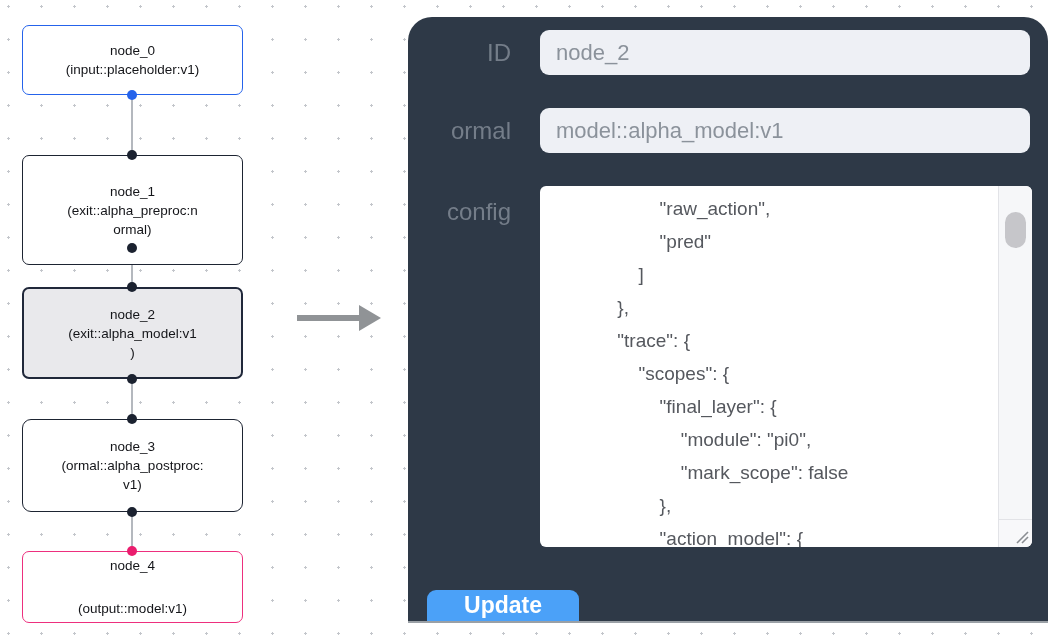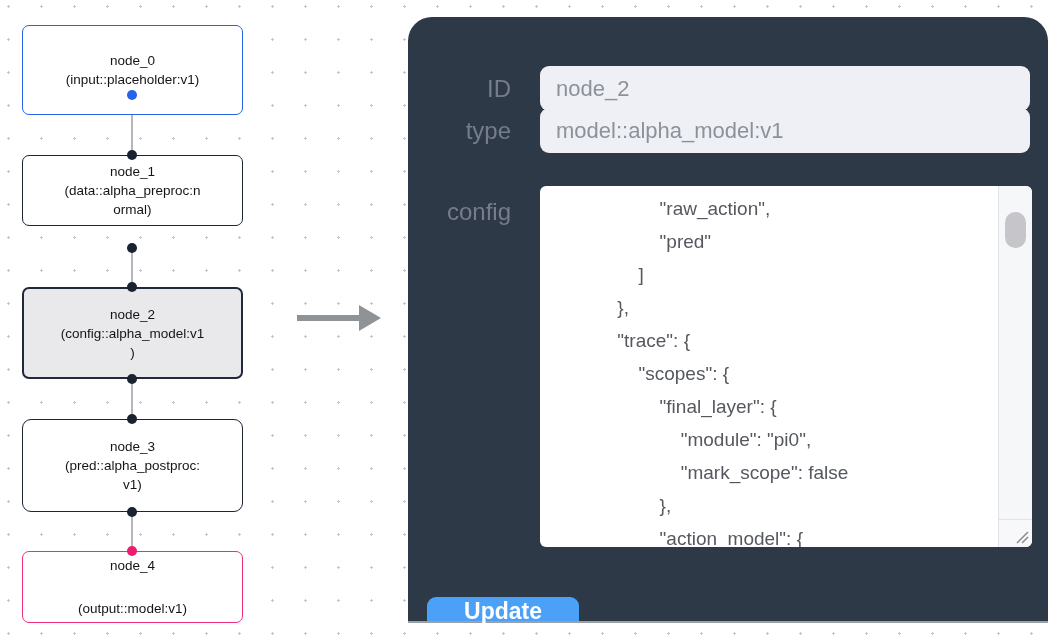--- a/index.html
+++ b/index.html
@@ -13,22 +13,22 @@
   }
   
   .flow{position:absolute;left:0;top:0;width:408px;height:643px;}
   .node{
     position:absolute;left:22px;width:221px;box-sizing:border-box;
     background:#ffffff;border:1.5px solid #1d2432;border-radius:7px;
     display:flex;flex-direction:column;justify-content:center;align-items:center;
     text-align:center;padding:4px 8px;z-index:2;
   }
   .node .nl{font-size:13.5px;line-height:19px;color:#141519;width:100%;word-break:break-all;}
-  .n0{top:25px;height:90px;border-color:#2563eb;}
-  .n1{top:155px;height:71px;}
+  .n0{top:25px;height:70px;border-color:#2563eb;}
+  .n1{top:155px;height:110px;}
   .n2{top:287px;height:92px;border-width:2px;border-color:#20283a;background:#e9e9ec;}
   .n3{top:419px;height:93px;border-radius:9px;}
   .n4{top:551px;height:72px;border-color:#ed2f7e;gap:24px;}
   .edge{position:absolute;left:131px;width:2px;background:#b4b8be;z-index:1;}
   .e0{top:95px;height:60px;}
   .e1{top:248px;height:39px;}
   .e2{top:379px;height:40px;}
   .e3{top:512px;height:39px;}
   .port{position:absolute;left:127px;width:10px;height:10px;border-radius:50%;background:#1b2230;z-index:3;}
   .pd0{top:90px;background:#2563eb;}
@@ -41,40 +41,40 @@
   .arrow{position:relative;height:28px;margin-top:4px;}
   .arrow-body{position:absolute;left:1px;top:11px;width:64px;height:6px;background:#909396;}
   .arrow-head{position:absolute;left:63px;top:1px;width:0;height:0;
     border-top:13px solid transparent;border-bottom:13px solid transparent;border-left:22px solid #909396;}
   
   .panel{
     position:absolute;left:408px;top:17px;width:640px;height:604px;
     background:#2e3947;border-radius:24px 24px 0 0;border-bottom:2px solid #9aa0a6;z-index:5;
   }
   .field-row{position:absolute;left:0;width:622px;height:45px;display:flex;}
-  .row-id{top:13px;margin-top:36px;} .row-type{top:91px;}
+  .row-id{top:13px;} .row-type{top:91px;}
   .flabel{width:103px;padding-right:29px;text-align:right;font-size:24px;color:#747d89;line-height:45px;flex:none;}
   .finput{
     flex:none;width:490px;height:45px;box-sizing:border-box;border:none;outline:none;
     border-radius:9px;background:#eef0f5;color:#8b929b;font-size:22px;padding:0 16px;
     font-family:"Liberation Sans", sans-serif;
   }
   .config-label{position:absolute;left:0;top:169px;width:103px;padding-right:12px;text-align:right;
     font-size:24px;color:#747d89;padding-top:12px;box-sizing:content-box;}
   .codebox{position:absolute;left:132px;top:169px;width:492px;height:361px;background:#ffffff;border-radius:6px;overflow:hidden;}
   .codebox pre{
     margin:0;padding:6px 40px 0 14px;white-space:pre;
     font-family:"Liberation Sans", sans-serif;font-size:19px;line-height:33px;color:#55585e;
   }
   .vtrack{position:absolute;right:0;top:0;width:34px;height:333px;background:#f6f7f9;border-left:1px solid #e2e3e7;box-sizing:border-box;}
   .vthumb{position:absolute;right:6px;top:26px;width:21px;height:36px;border-radius:11px;background:#c6c6ca;}
   .corner{position:absolute;right:0;bottom:0;width:34px;height:28px;background:#f8f8fa;border-left:1px solid #e2e3e7;border-top:1px solid #e2e3e7;box-sizing:border-box;}
   .corner svg{position:absolute;right:3px;bottom:3px;}
   .update{
-    position:absolute;left:19px;bottom:0;width:152px;height:24px;border:none;
+    position:absolute;left:19px;bottom:0;width:152px;height:31px;border:none;
     background:#4ba1f8;color:#ffffff;font-size:23px;font-weight:600;
     border-radius:9px 9px 0 0;font-family:"Liberation Sans", sans-serif;cursor:pointer;
   }
 </style>
 </head>
 <body>
 
 <div class="flow">
 
   <div class="edge e0"></div>
@@ -82,33 +82,33 @@
   <div class="edge e2"></div>
   <div class="edge e3"></div>
 
   <div class="node n0">
     <div class="nl">node_0</div>
     <div class="nl">(input::placeholder:v1)</div>
   </div>
 
   <div class="node n1">
     <div class="nl">node_1</div>
-    <div class="nl">(data::alpha_preproc:n</div>
+    <div class="nl">(exit::alpha_preproc:n</div>
     <div class="nl">ormal)</div>
   </div>
 
   <div class="node n2">
     <div class="nl">node_2</div>
-    <div class="nl">(config::alpha_model:v1</div>
+    <div class="nl">(exit::alpha_model:v1</div>
     <div class="nl">)</div>
   </div>
 
   <div class="node n3">
     <div class="nl">node_3</div>
-    <div class="nl">(pred::alpha_postproc:</div>
+    <div class="nl">(ormal::alpha_postproc:</div>
     <div class="nl">v1)</div>
   </div>
 
   <div class="node n4">
     <div class="nl">node_4</div>
     <div class="nl">(output::model:v1)</div>
   </div>
 
   <div class="port pd0"></div>
   <div class="port pd1"></div>
@@ -128,21 +128,21 @@
 </div>
 
 <div class="panel">
 
   <div class="field-row row-id">
     <div class="flabel">ID</div>
     <input class="finput" type="text" value="node_2" style="">
   </div>
 
   <div class="field-row row-type">
-    <div class="flabel">type</div>
+    <div class="flabel">ormal</div>
     <input class="finput" type="text" value="model::alpha_model:v1" style="">
   </div>
 
   <div class="config-label">config</div>
 
   <div class="codebox">
     <pre>                    "raw_action",
                     "pred"
                 ]
             },

